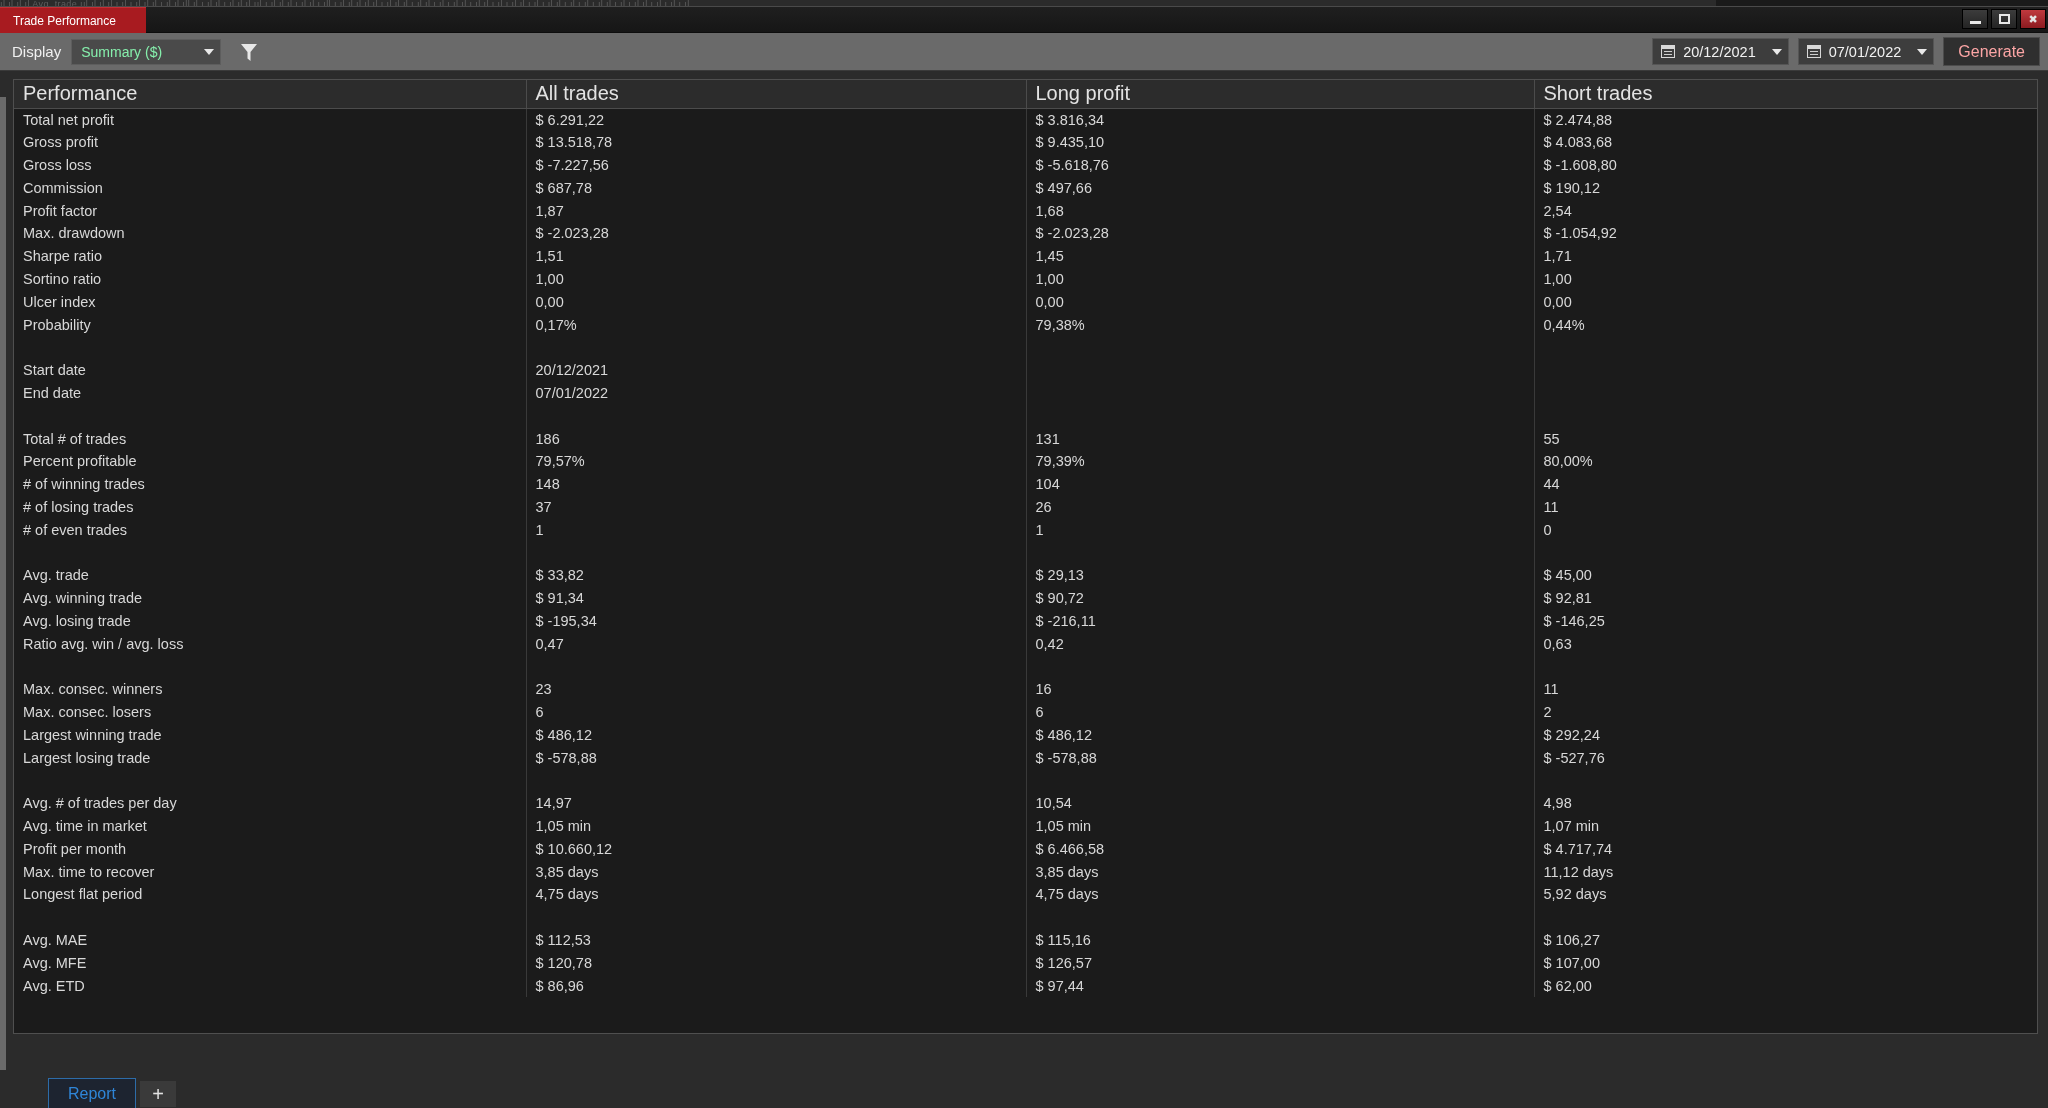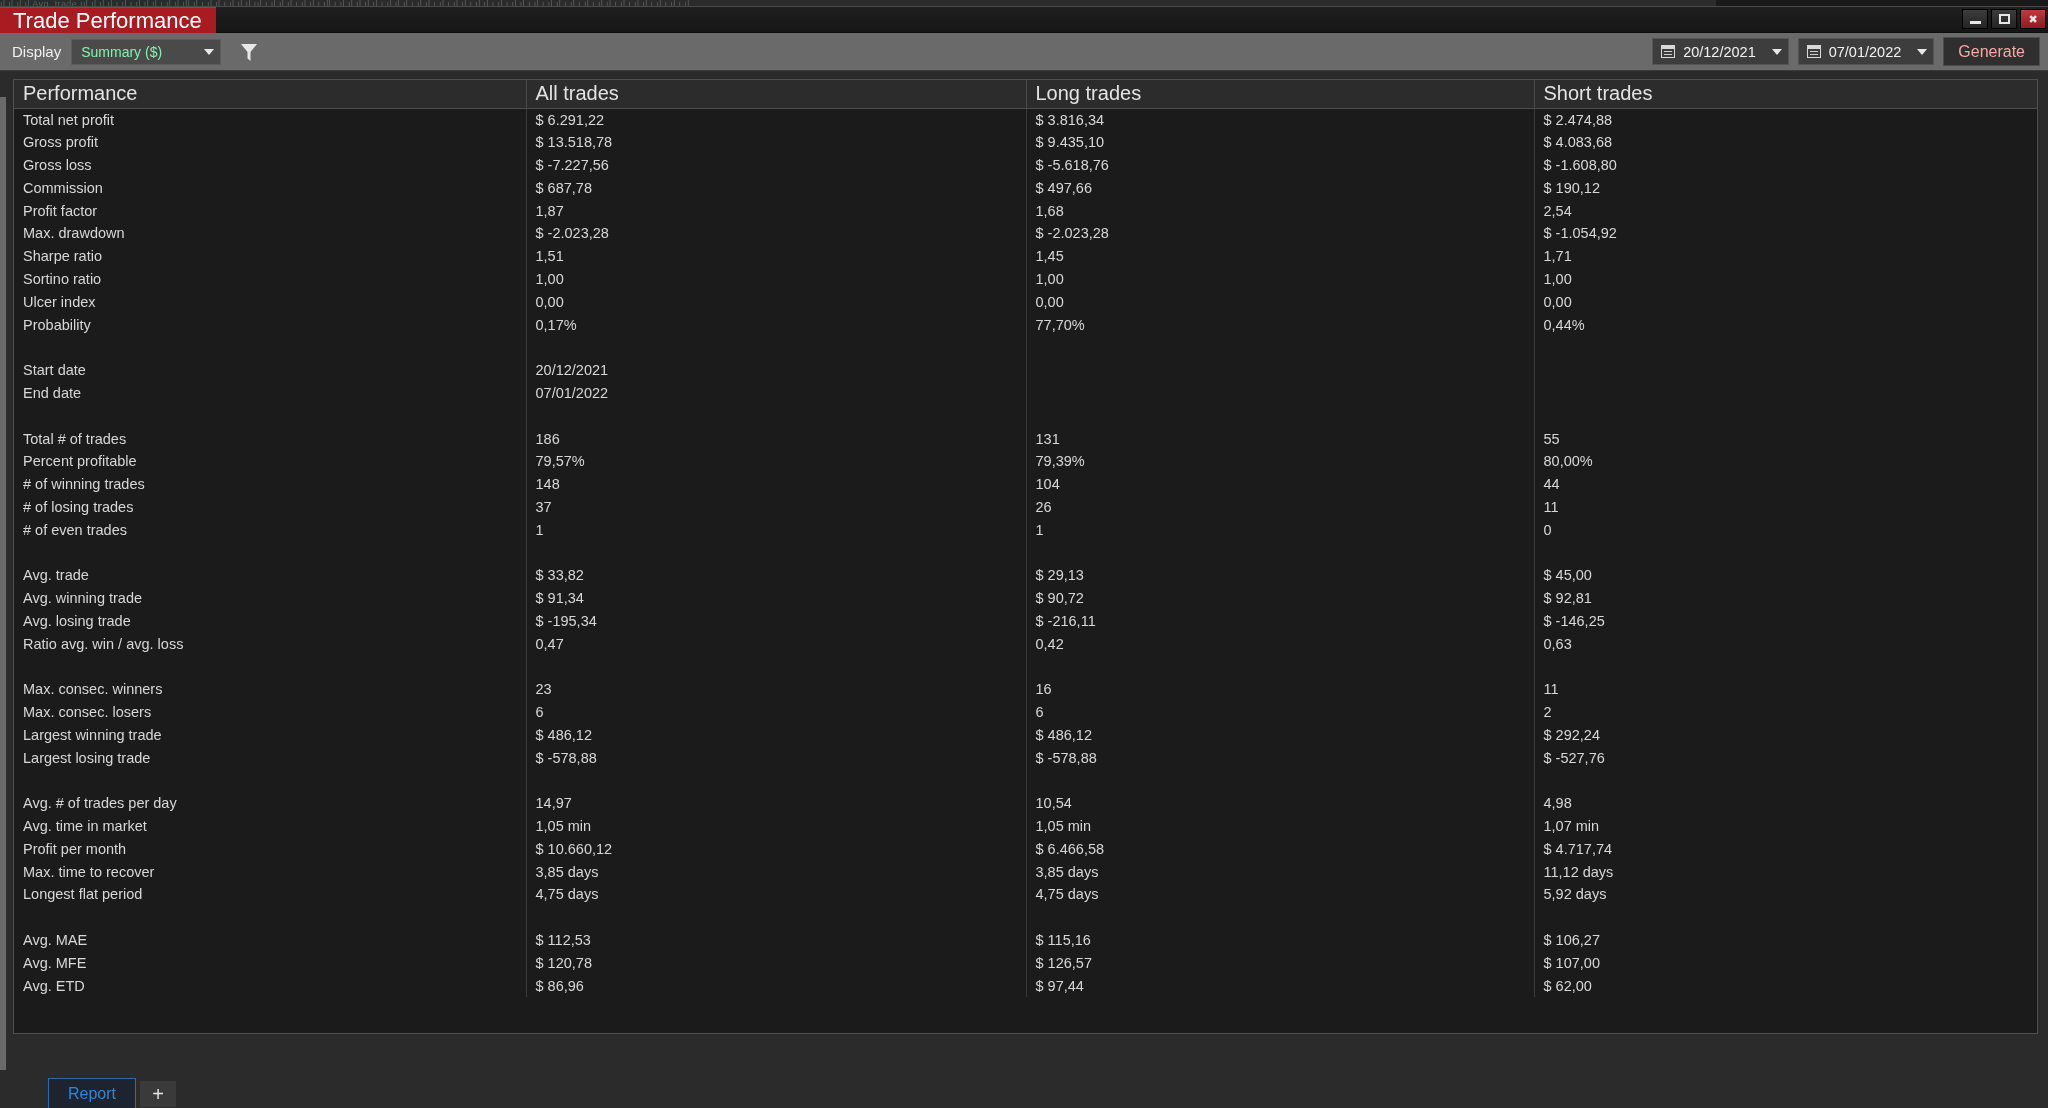--- a/index.html
+++ b/index.html
@@ -45,23 +45,23 @@
     height: 26px;
     background: linear-gradient(#1f1f1f, #161616);
     display: flex;
     align-items: flex-start;
     border-bottom: 1px solid #0d0d0d;
   }
   #title-tab {
     height: 26px;
     background: #a81b20;
     color: #ffffff;
-    font-size: 22px;
+    font-size: 12px;
     line-height: 26px;
-    padding: 0 14px 0 13px;
+    padding: 0 30px 0 13px;
     white-space: nowrap;
     border-top: 1px solid #c23035;
   }
   #win-buttons {
     position: absolute;
     right: 2px; top: 2px;
     display: flex;
     gap: 3px;
     align-items: center;
   }
@@ -309,21 +309,21 @@
         <colgroup>
           <col class="col-label">
             <col class="col-all">
             <col class="col-long">
             <col class="col-short">
         </colgroup>
         <thead>
           <tr>
             <th>Performance</th>
             <th>All trades</th>
-            <th>Long trades</th>
+            <th>Long profit</th>
             <th>Short trades</th>
           </tr>
         </thead>
         <tbody id="grid-body">
             <tr>
               <td>Total net profit</td>
               <td>$ 6.291,22</td>
               <td>$ 3.816,34</td>
               <td>$ 2.474,88</td>
             </tr>
@@ -371,21 +371,21 @@
             </tr>
             <tr>
               <td>Ulcer index</td>
               <td>0,00</td>
               <td>0,00</td>
               <td>0,00</td>
             </tr>
             <tr>
               <td>Probability</td>
               <td>0,17%</td>
-              <td>77,70%</td>
+              <td>79,38%</td>
               <td>0,44%</td>
             </tr>
             <tr class="blank">
               <td>&nbsp;</td>
               <td>&nbsp;</td>
               <td>&nbsp;</td>
               <td>&nbsp;</td>
             </tr>
             <tr>
               <td>Start date</td>

